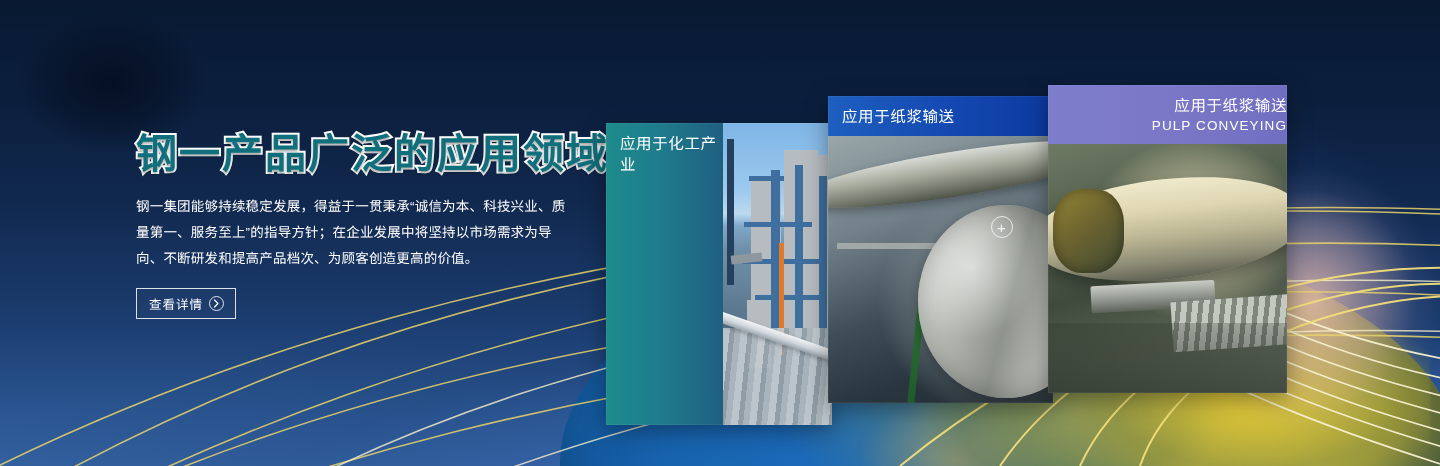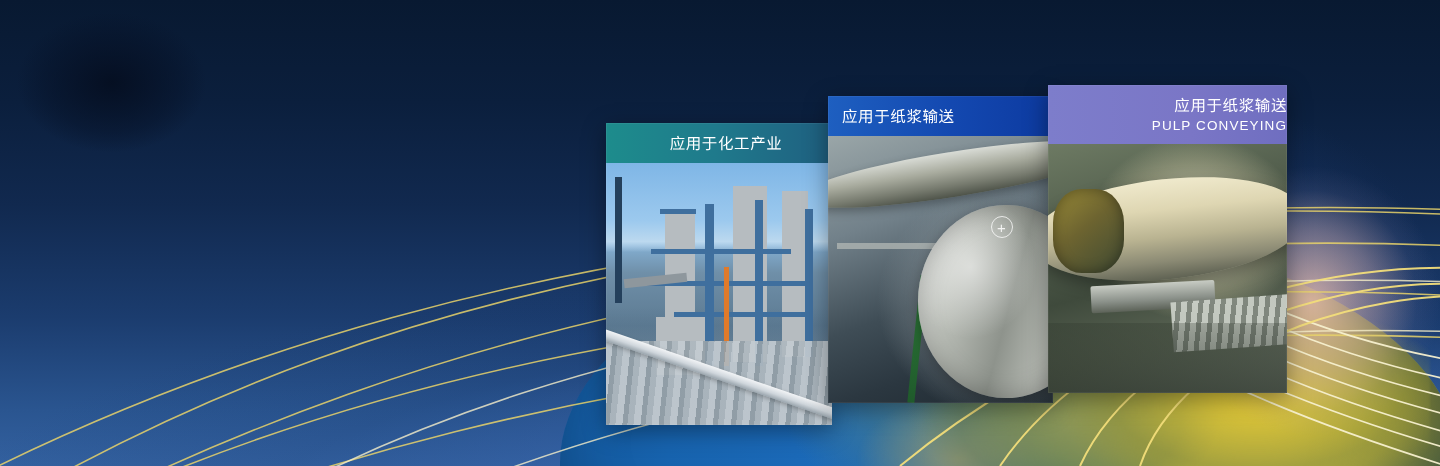--- a/index.html
+++ b/index.html
@@ -83,21 +83,21 @@
 
   
   .card{position:absolute;overflow:hidden;box-shadow:0 6px 22px rgba(0,0,0,.38);}
   .card .band{
     position:relative;width:100%;padding:10px 0 9px 14px;color:#fff;
   }
   .band .cn{font-size:15.5px;line-height:21px;letter-spacing:.6px;}
   .band .en{font-size:13.5px;line-height:19px;letter-spacing:1.1px;font-weight:400;}
   .card .photo{position:relative;width:100%;flex:1 1 auto;overflow:hidden;}
 
-  #card-chemical{left:606px;top:123px;width:226px;height:302px;display:flex;flex-direction:column;text-align:center;}
+  #card-chemical{left:606px;top:123px;width:226px;height:302px;display:flex;flex-direction:row;}
   #card-chemical .band{background:linear-gradient(90deg,#1d8c8c 0%,#1f7a8c 48%,#1f5f80 100%);}
   #card-oilgas{left:828px;top:96px;width:225px;height:307px;display:flex;flex-direction:column;}
   #card-oilgas .band{background:linear-gradient(90deg,#1e5fc0 0%,#1348b0 55%,#0d3aa0 100%);}
   #card-pulp{left:1048px;top:85px;width:239px;height:308px;display:flex;flex-direction:column;}
   #card-pulp .band{background:linear-gradient(90deg,#7d7dcb 0%,#7a76c6 60%,#6f6ec0 100%);text-align:right;}
 
   
   .ph-chem{
     position:absolute;inset:0;
     background:
@@ -231,20 +231,32 @@
       </g>
       <g fill="none" stroke="#f2dd7a" stroke-opacity=".95" stroke-width="2">
         <path d="M1080,466 C1110,400 1180,346 1280,312 C1352,288 1412,282 1460,284"></path>
         <path d="M1000,466 C1046,398 1130,338 1236,302 C1320,274 1400,266 1460,268"></path>
         <path d="M900,466 C980,400 1090,336 1210,298"></path>
         <path d="M1140,466 C1160,408 1216,358 1300,326 C1360,304 1418,296 1460,296"></path>
       </g>
     </svg>
   </div>
 
+  <div class="copy">
+    <h1 class="headline">钢一产品广泛的应用领域</h1>
+    <p class="lead">钢一集团能够持续稳定发展，得益于一贯秉承“诚信为本、科技兴业、质量第一、服务至上”的指导方针；在企业发展中将坚持以市场需求为导向、不断研发和提高产品档次、为顾客创造更高的价值。</p>
+    <a class="more-btn">
+      <span>查看详情</span>
+      <span class="chev">
+        <svg width="7" height="9" viewBox="0 0 7 9" aria-hidden="true">
+          <path d="M1.5 1 L5 4.5 L1.5 8" fill="none" stroke="#ffffff" stroke-width="1.2" stroke-linecap="round" stroke-linejoin="round"></path>
+        </svg>
+      </span>
+    </a>
+  </div>
 
   <div class="card" id="card-chemical">
     <div class="band">
       <div class="cn">应用于化工产业</div>
     </div>
     <div class="photo">
       <div class="ph-chem">
         <div class="towers">
           <i style="left:4%;top:-10%;width:7px;height:56%;background:#24405c;"></i>
           <i class="grey" style="left:26%;top:6%;width:30px;height:46%;"></i>

